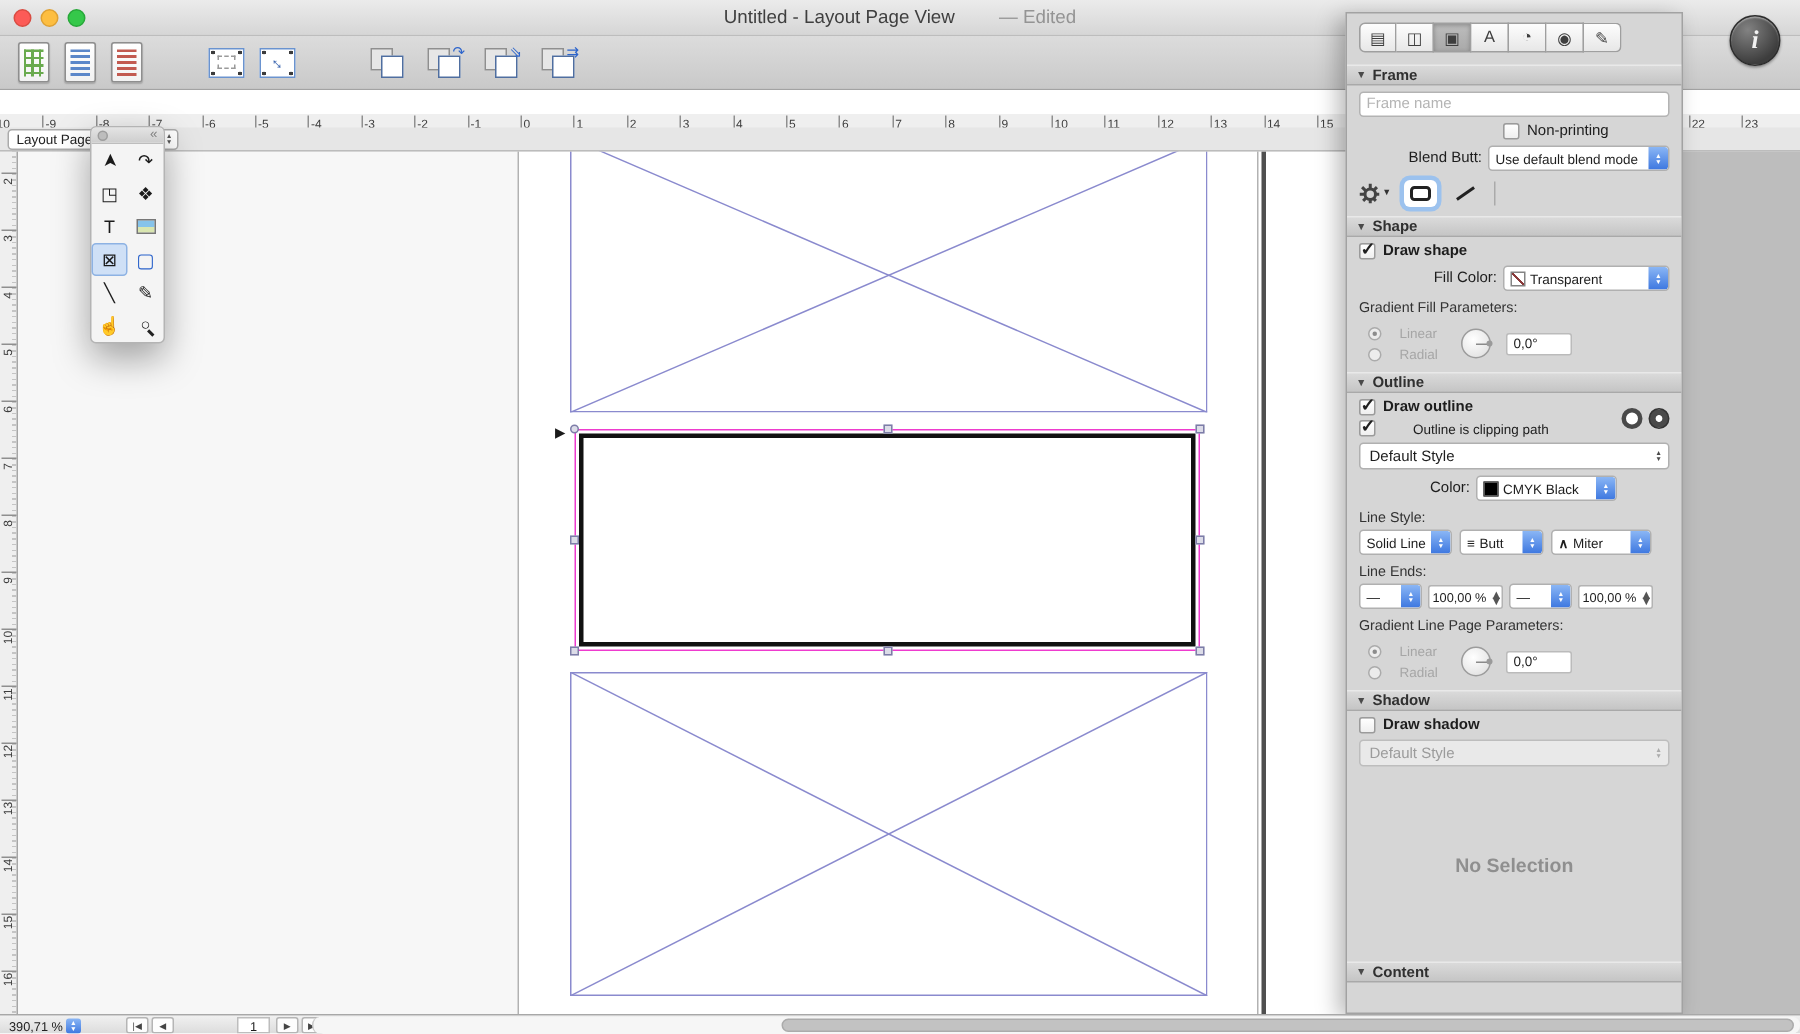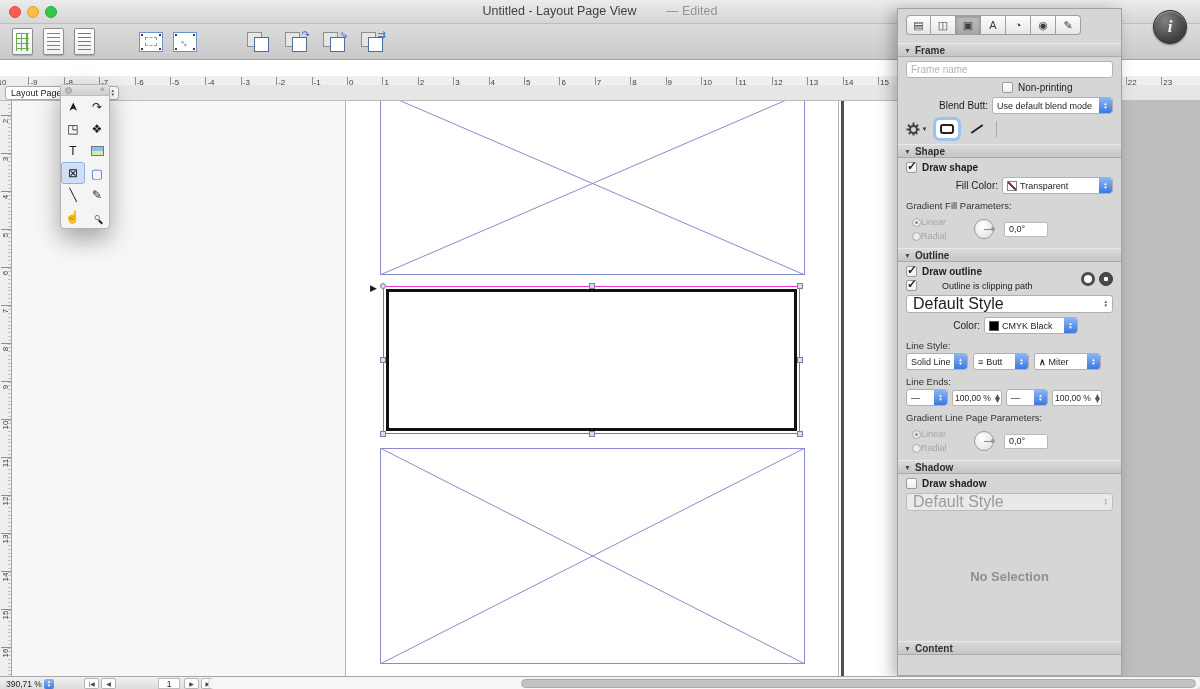--- a/index.html
+++ b/index.html
@@ -144,21 +144,21 @@
 
   .cb { width:11px; height:11px; border:1px solid #9b9b9b; border-radius:2px;
     background:linear-gradient(#fff,#efefef); position:relative; flex:none; margin-right:5px; }
   .cb.on::after { content:"✓"; position:absolute; left:0; top:-4px; font-size:12px; font-weight:bold; color:#1f1f1f; }
 
   .popup { position:relative; height:17px; background:#fff; border:1px solid #b0b0b0; border-radius:3px;
     display:flex; align-items:center; gap:3px; padding:0 16px 0 4px; font-size:9px; overflow:hidden; }
   .popup .cap { position:absolute; right:0; top:0; bottom:0; width:13px; color:#fff;
     background:linear-gradient(#8ab6f5,#3e78e0); border-radius:0 2px 2px 0; }
   .combo { position:relative; margin:4px 8px 0; height:18px; background:#fff; border:1px solid #b0b0b0;
-    border-radius:3px; display:flex; align-items:center; padding:0 18px 0 6px; font-size:16px; flex:none; }
+    border-radius:3px; display:flex; align-items:center; padding:0 18px 0 6px; font-size:10px; flex:none; }
   .combo .gry { position:absolute; right:4px; top:0; bottom:0; color:#4a4a4a; }
   .combo.dis { background:#e9e9e9; color:#9b9b9b; border-color:#bdbdbd; }
   .combo.dis .gry { color:#ababab; }
 
   .minibar { display:flex; align-items:center; gap:8px; margin:5px 8px 1px; height:20px; flex:none; }
   .mb-btn { display:flex; align-items:center; justify-content:center; gap:2px; min-width:22px; height:18px; }
   .mb-btn.sel { background:#fff; border-radius:4px; box-shadow:0 0 0 3px #9cc2ee; }
   .gear { position:relative; width:13px; height:13px; }
   .gear em { position:absolute; left:50%; top:50%; width:13px; height:13px; transform:translate(-50%,-50%);
     background:linear-gradient(#444,#444) center/2px 100% no-repeat,
@@ -170,21 +170,21 @@
   .rect-glyph { width:14px; height:10px; border:2px solid #222; border-radius:3px; }
   .line-glyph { width:14px; height:2px; background:#222; transform:rotate(-35deg); }
   .vsep { width:1px; height:16px; background:#aaa; }
 
   .sw { width:10px; height:10px; border:1px solid #848484; background:#fff; flex:none; }
   .sw.trans { background:linear-gradient(45deg,transparent 42%,#8a3a3a 42% 58%,transparent 58%),#fff; }
   .sw.black { background:#000; border-color:#555; }
 
   .grad-row { display:flex; align-items:center; gap:10px; margin:3px 8px 0 14px; height:30px; flex:none; }
   .radcol { display:flex; flex-direction:column; gap:4px; width:52px; }
-  .radrow { display:flex; align-items:center; gap:0; font-size:9px; color:#a6a6a6; }
+  .radrow { display:flex; align-items:center; gap:12px; font-size:9px; color:#a6a6a6; }
   .rad { width:9px; height:9px; border-radius:50%; border:1px solid #ababab; background:#ececec; flex:none; }
   .rad.dot::after { content:""; display:block; width:3px; height:3px; border-radius:50%; background:#8c8c8c; margin:2px auto; }
   .dial { width:20px; height:20px; border-radius:50%; border:1px solid #9c9c9c;
     background:radial-gradient(circle at 40% 35%,#fff,#dcdcdc); position:relative; flex:none; }
   .dial::before { content:""; position:absolute; left:50%; top:50%; width:9px; height:1px; background:#8a8a8a; }
   .dial::after { content:""; position:absolute; right:-2px; top:50%; margin-top:-2px; width:4px; height:4px;
     border-radius:50%; background:#9a9a9a; }
   .afield { width:44px; height:15px; background:#fff; border:1px solid #bbb; border-radius:2px;
     font-size:9px; display:flex; align-items:center; padding:0 4px; }
 

